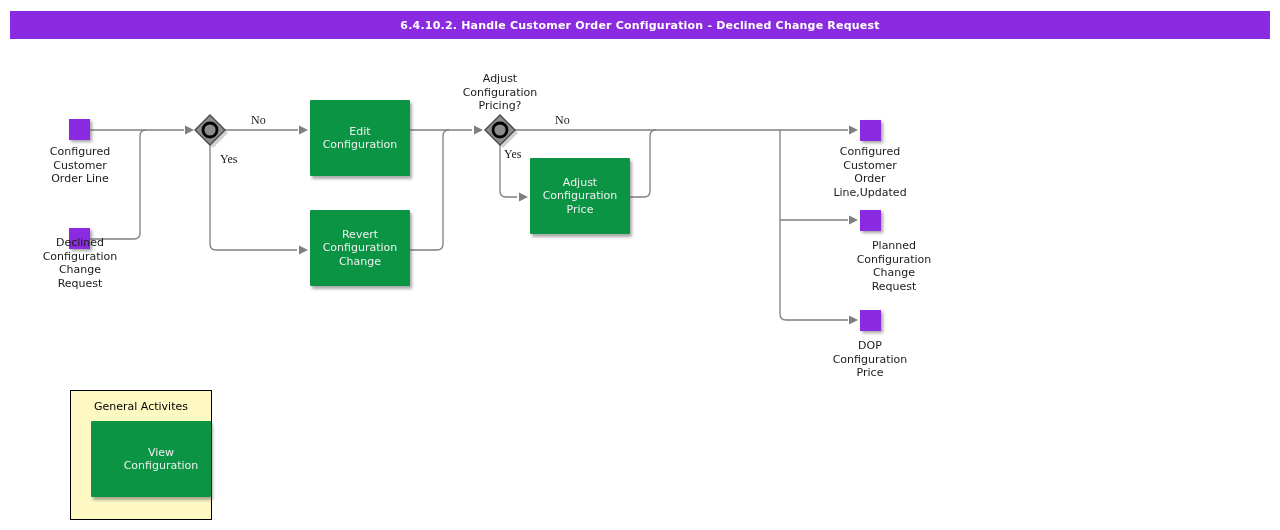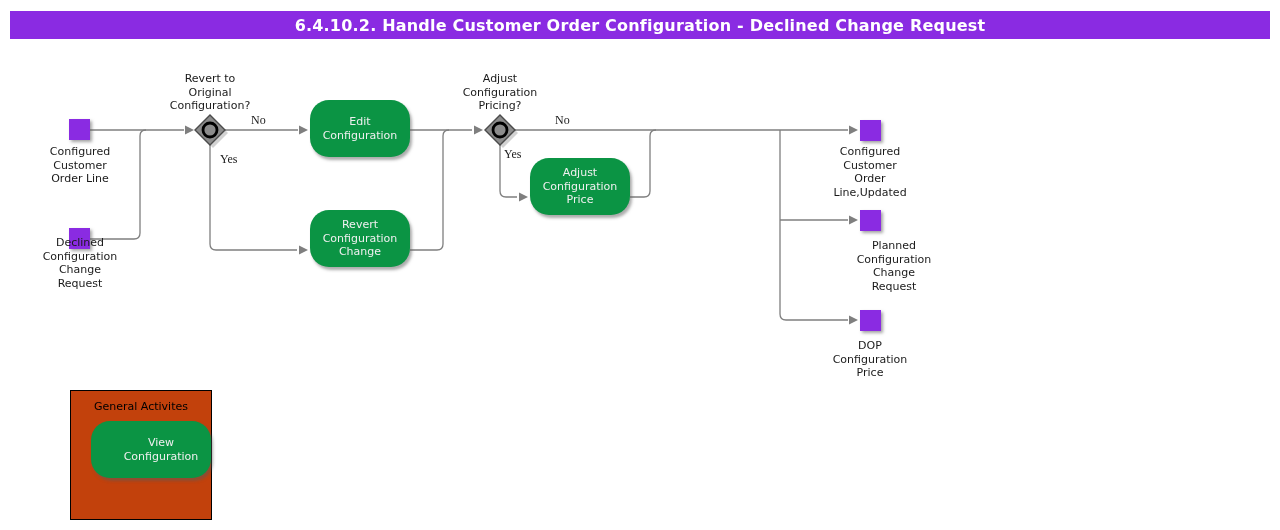--- a/index.html
+++ b/index.html
@@ -3,41 +3,41 @@
 <meta charset="utf-8">
 <style>
   html,body{margin:0;padding:0;background:#ffffff;}
   .canvas{
     position:relative;width:1280px;height:530px;background:#ffffff;
     font-family:"DejaVu Sans","Liberation Sans",sans-serif;overflow:hidden;
   }
   .banner{
     position:absolute;left:10px;top:11px;width:1260px;height:28px;
     background:#8A2BE2;display:flex;align-items:center;justify-content:center;
-    color:#ffffff;font-size:16px;font-weight:bold;letter-spacing:.2px;
+    color:#ffffff;font-size:11px;font-weight:bold;letter-spacing:.2px;
   }
   svg.connectors{position:absolute;left:0;top:0;pointer-events:none;}
   .artifact{
     position:absolute;width:21px;height:21px;background:#8A2BE2;
     box-shadow:2px 2px 3px rgba(90,90,90,.55);
   }
   .node-label{
     position:absolute;width:120px;text-align:center;font-size:11px;
     line-height:13.5px;color:#1a1a1a;white-space:pre-line;
   }
   .activity{
-    position:absolute;width:100px;height:57px;background:#0B9444;
-    border-radius:19px;color:#f0f0f0;font-size:11px;line-height:13.5px;
+    position:absolute;width:100px;height:76px;background:#0B9444;
+    border-radius:1px;color:#f0f0f0;font-size:11px;line-height:13.5px;
     display:flex;align-items:center;justify-content:center;text-align:center;
     white-space:pre-line;box-shadow:2px 3px 3px rgba(90,90,90,.5);cursor:pointer;
   }
   .edge-label{position:absolute;font-size:12px;line-height:13px;color:#1a1a1a;font-family:Liberation Serif, serif;}
   .general-box{
     position:absolute;left:70px;top:390px;width:140px;height:128px;
-    border:1px solid #000000;background:#c2410c;
+    border:1px solid #000000;background:#fef9c3;
   }
   .general-title{
     position:absolute;top:9px;left:0;width:100%;text-align:center;
     font-size:11px;color:#000000;
   }
   .general-box .activity{left:20px;top:30px;padding-left:20px;}
 </style>
 </head>
 <body>
 
@@ -89,23 +89,20 @@
   <div class="node-label" style="left:20px;top:145px;">Configured
 Customer
 Order Line</div>
 
   <div class="artifact" style="left:69px;top:228px;"></div>
   <div class="node-label" style="left:20px;top:236px;">Declined
 Configuration
 Change
 Request</div>
 
-  <div class="node-label" style="left:150px;top:72px;">Revert to
-Original
-Configuration?</div>
   <div class="edge-label" style="left:251px;top:114px;">No</div>
   <div class="edge-label" style="left:220px;top:153px;">Yes</div>
 
   <div class="node-label" style="left:440px;top:72px;">Adjust
 Configuration
 Pricing?</div>
   <div class="edge-label" style="left:555px;top:114px;">No</div>
   <div class="edge-label" style="left:504px;top:148px;">Yes</div>
 
   <div class="activity" style="left:310px;top:100px;">Edit

